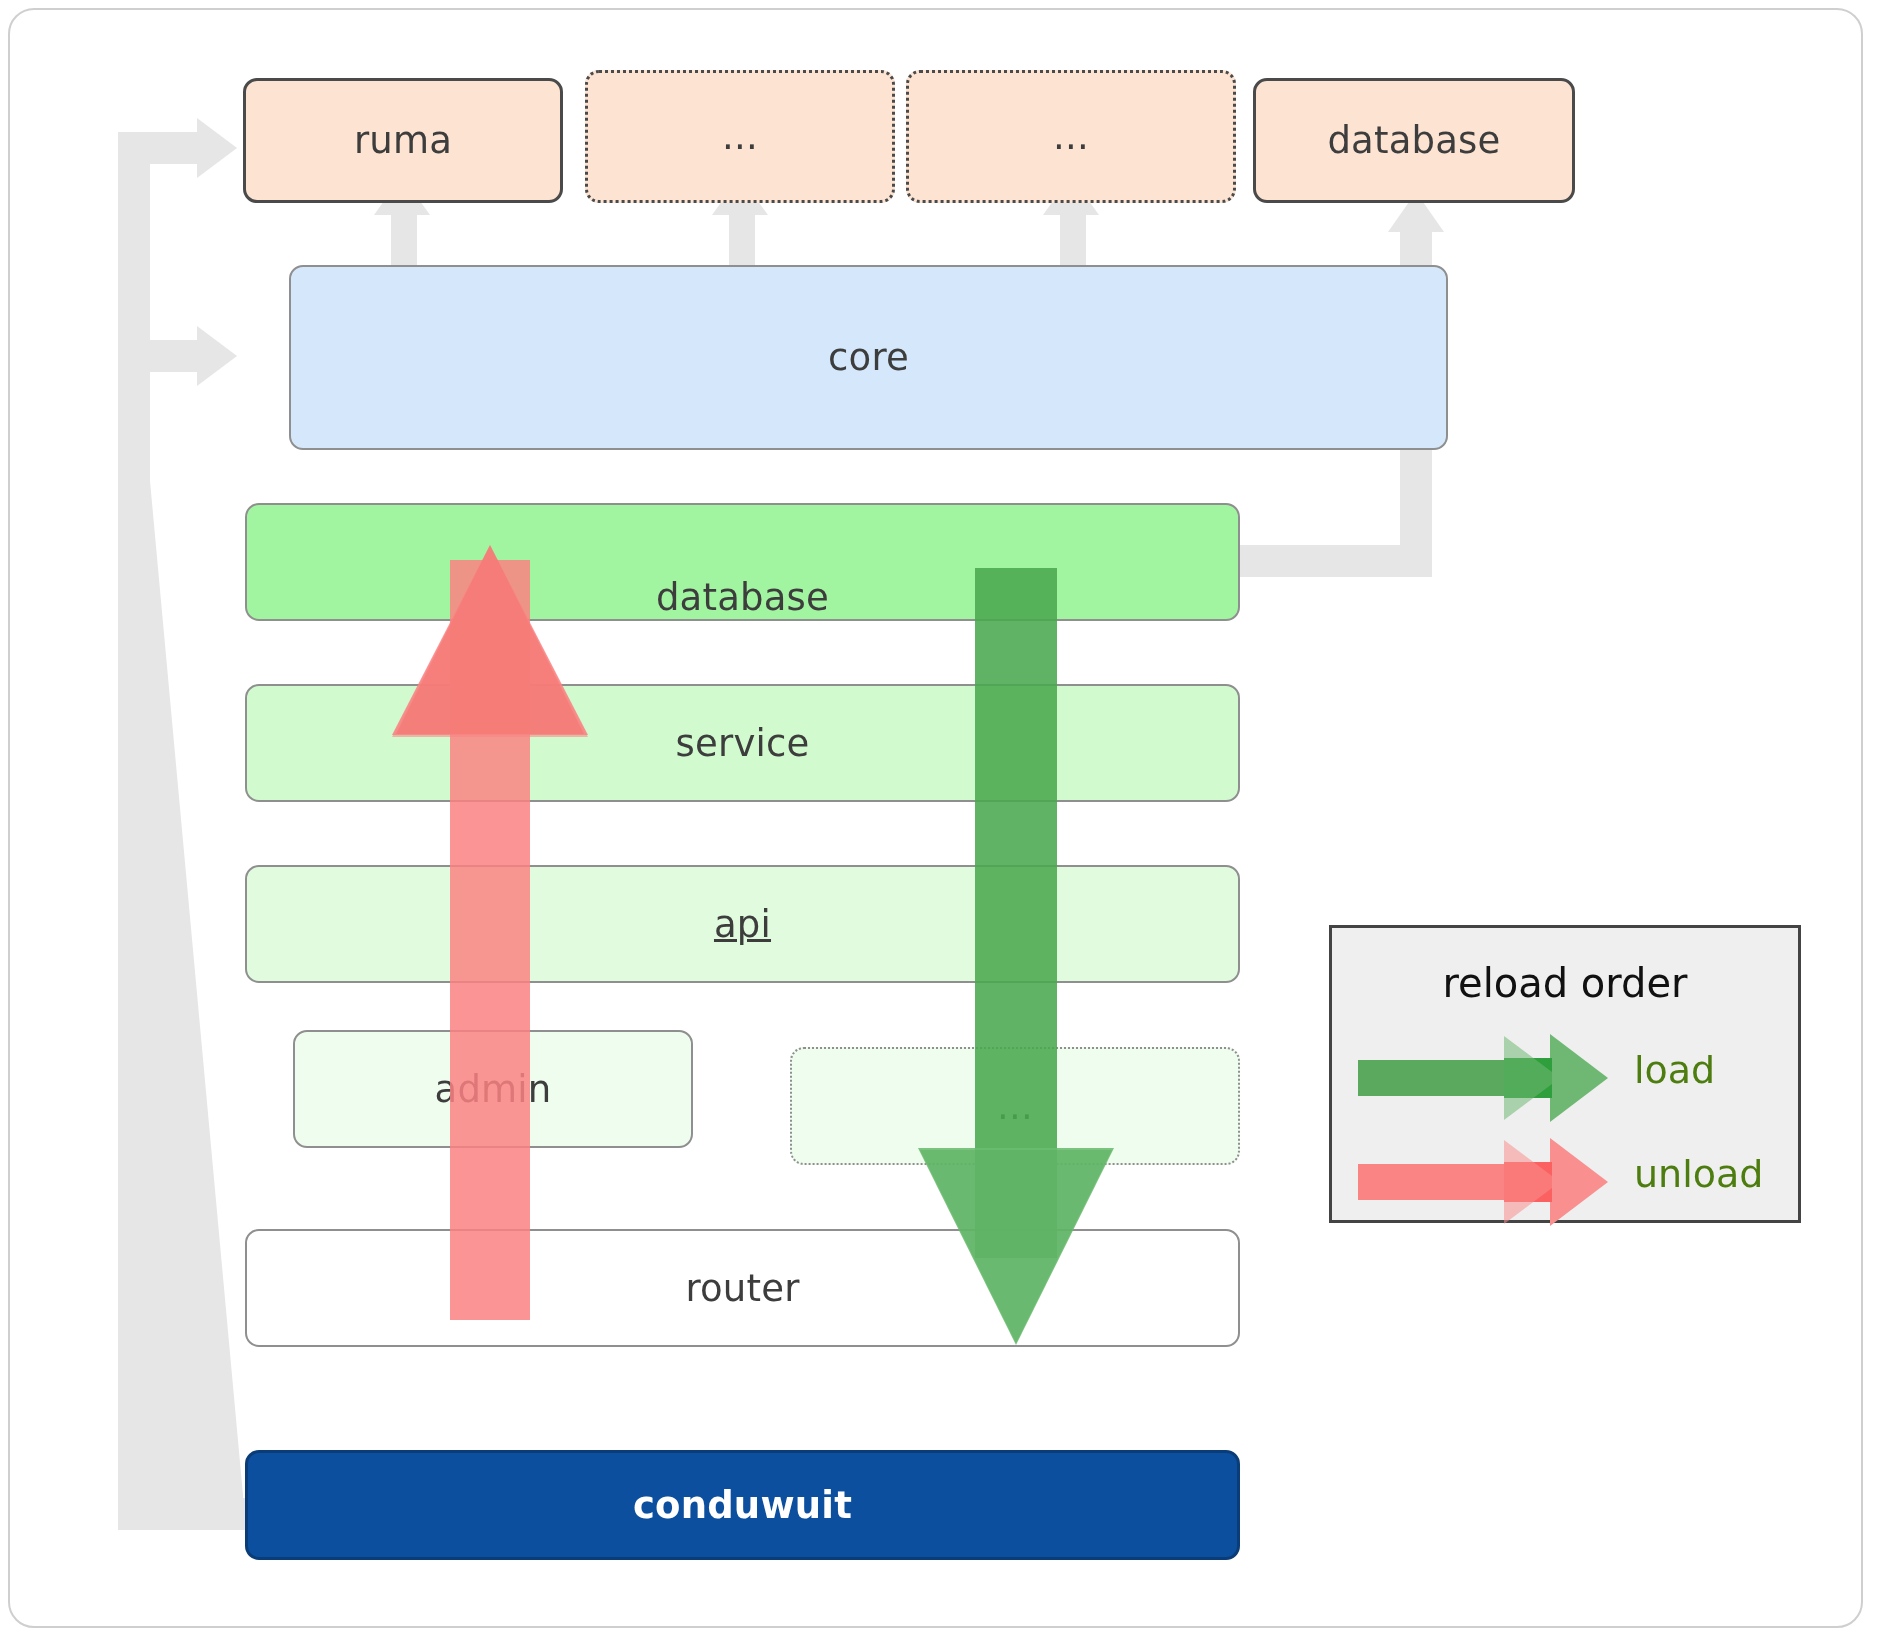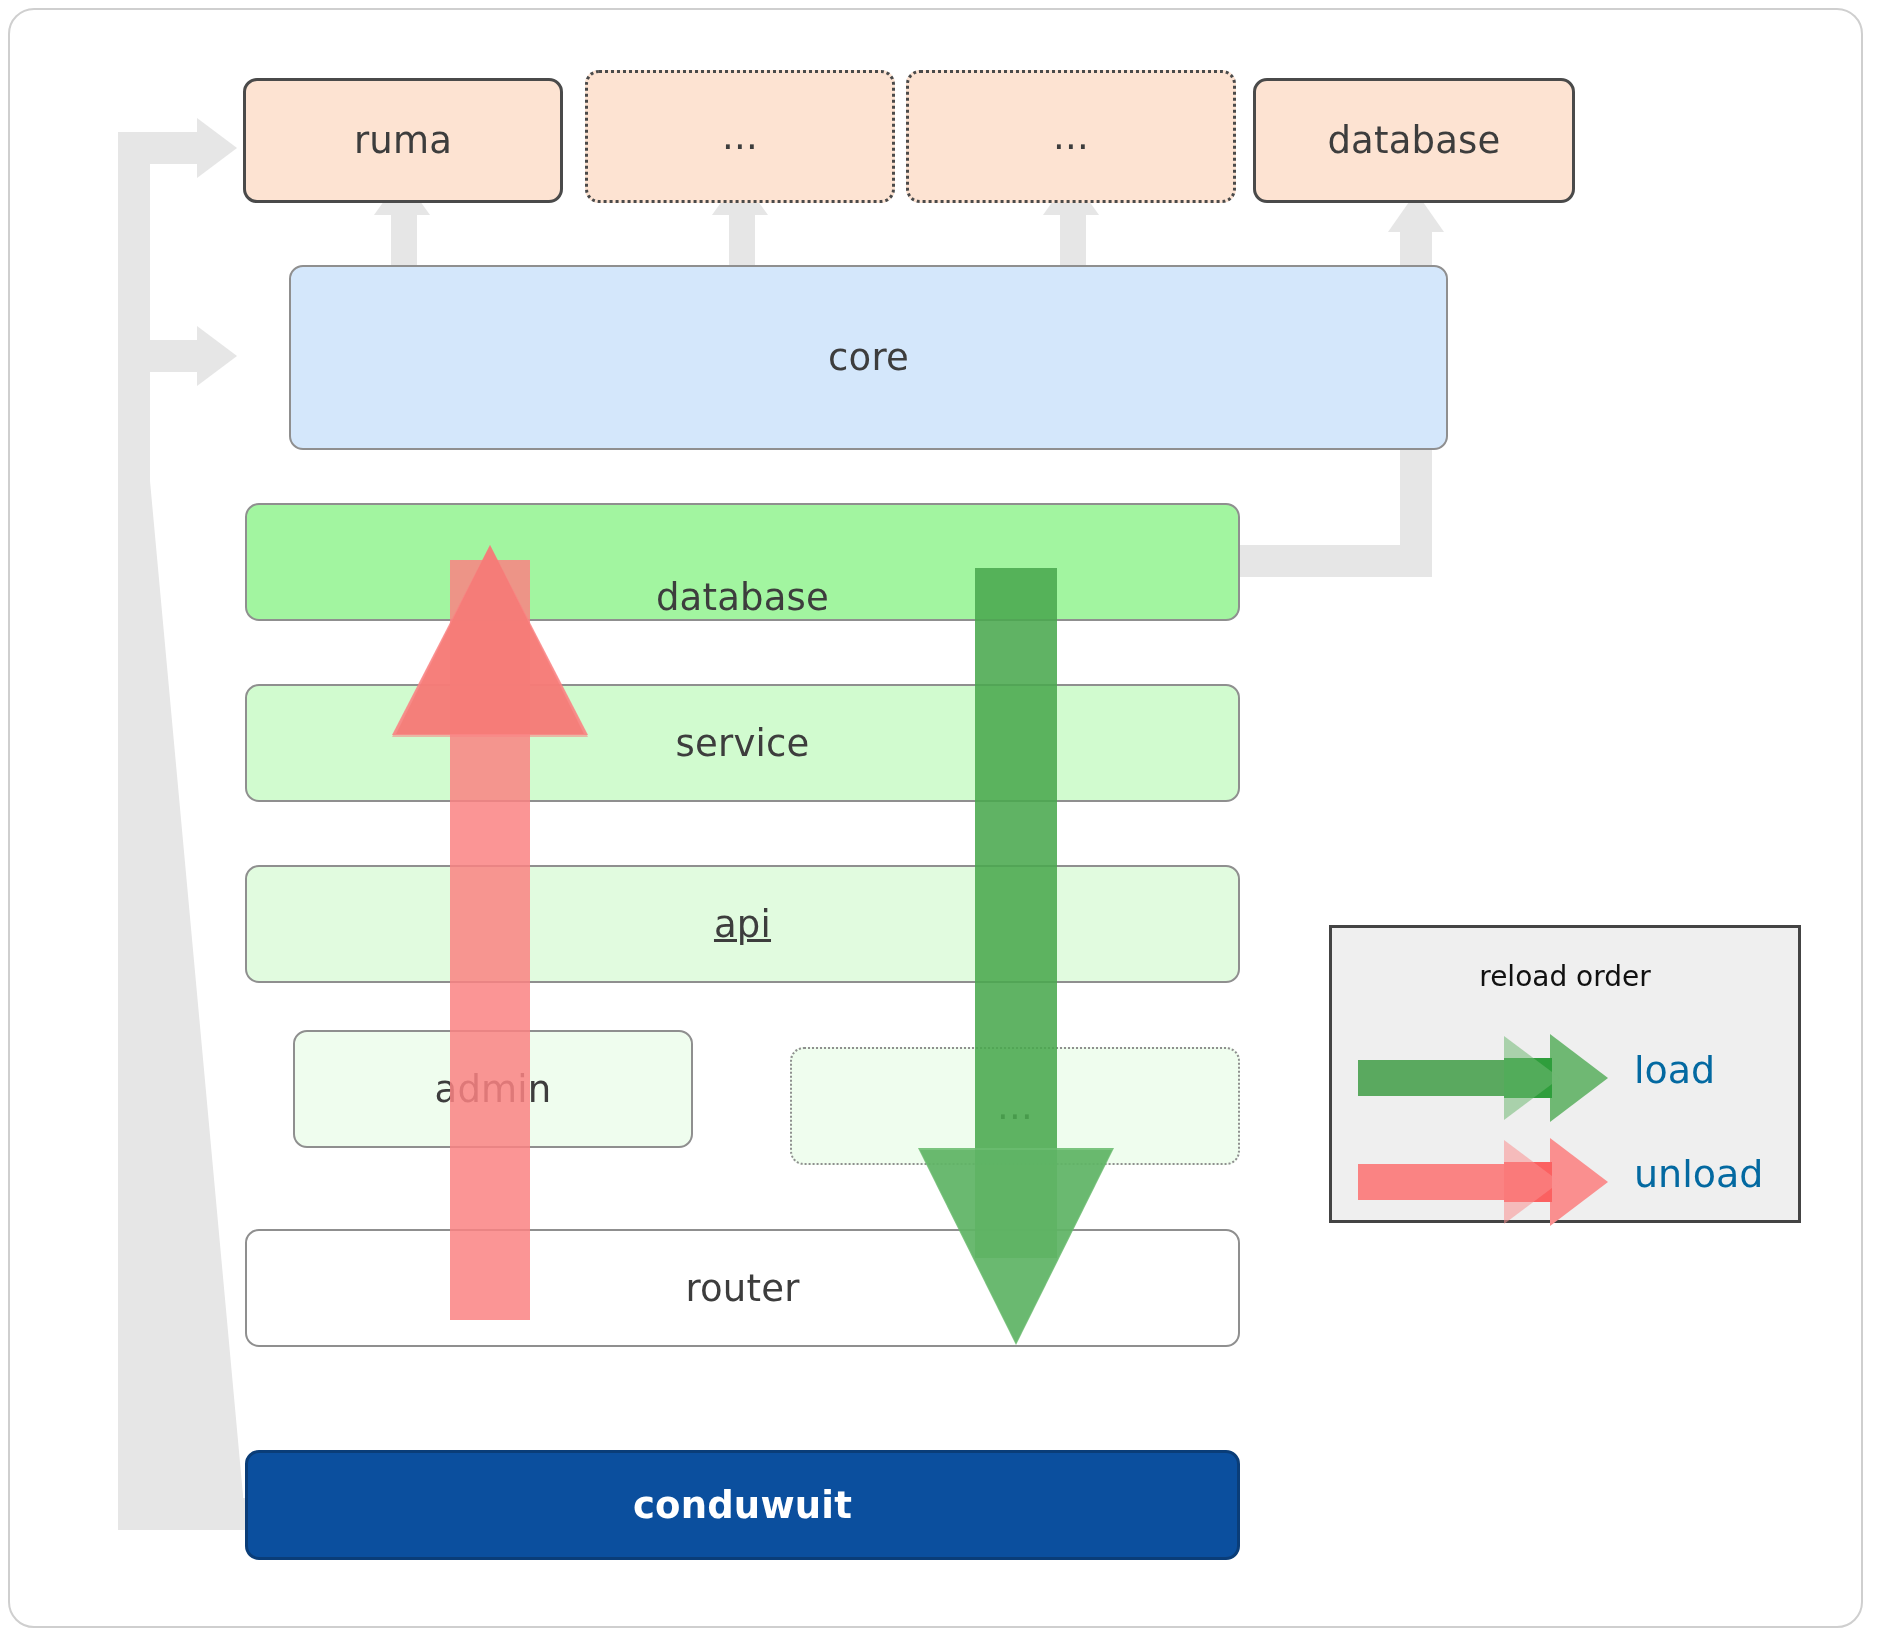--- a/index.html
+++ b/index.html
@@ -91,37 +91,37 @@
     border: 3px solid #444444;
     box-sizing: border-box;
     z-index: 5;
   }
   .legend-title {
     position: absolute;
     left: 0;
     top: 32px;
     width: 100%;
     text-align: center;
-    font-size: 28px;
+    font-size: 40px;
     color: #111111;
   }
   .legend-row {
     position: absolute;
     left: 0;
     width: 100%;
     height: 84px;
   }
   .legend-row.row-load   { top: 110px; }
   .legend-row.row-unload { top: 214px; }
   .legend-label {
     position: absolute;
     left: 302px;
     top: 10px;
     font-size: 38px;
-    color: #0369a1;
+    color: #4d7c0f;
     white-space: nowrap;
   }
   .legend-arrow-slot {
     position: absolute;
     left: 22px;
     top: -16px;
     width: 262px;
     height: 110px;
   }
 </style>

